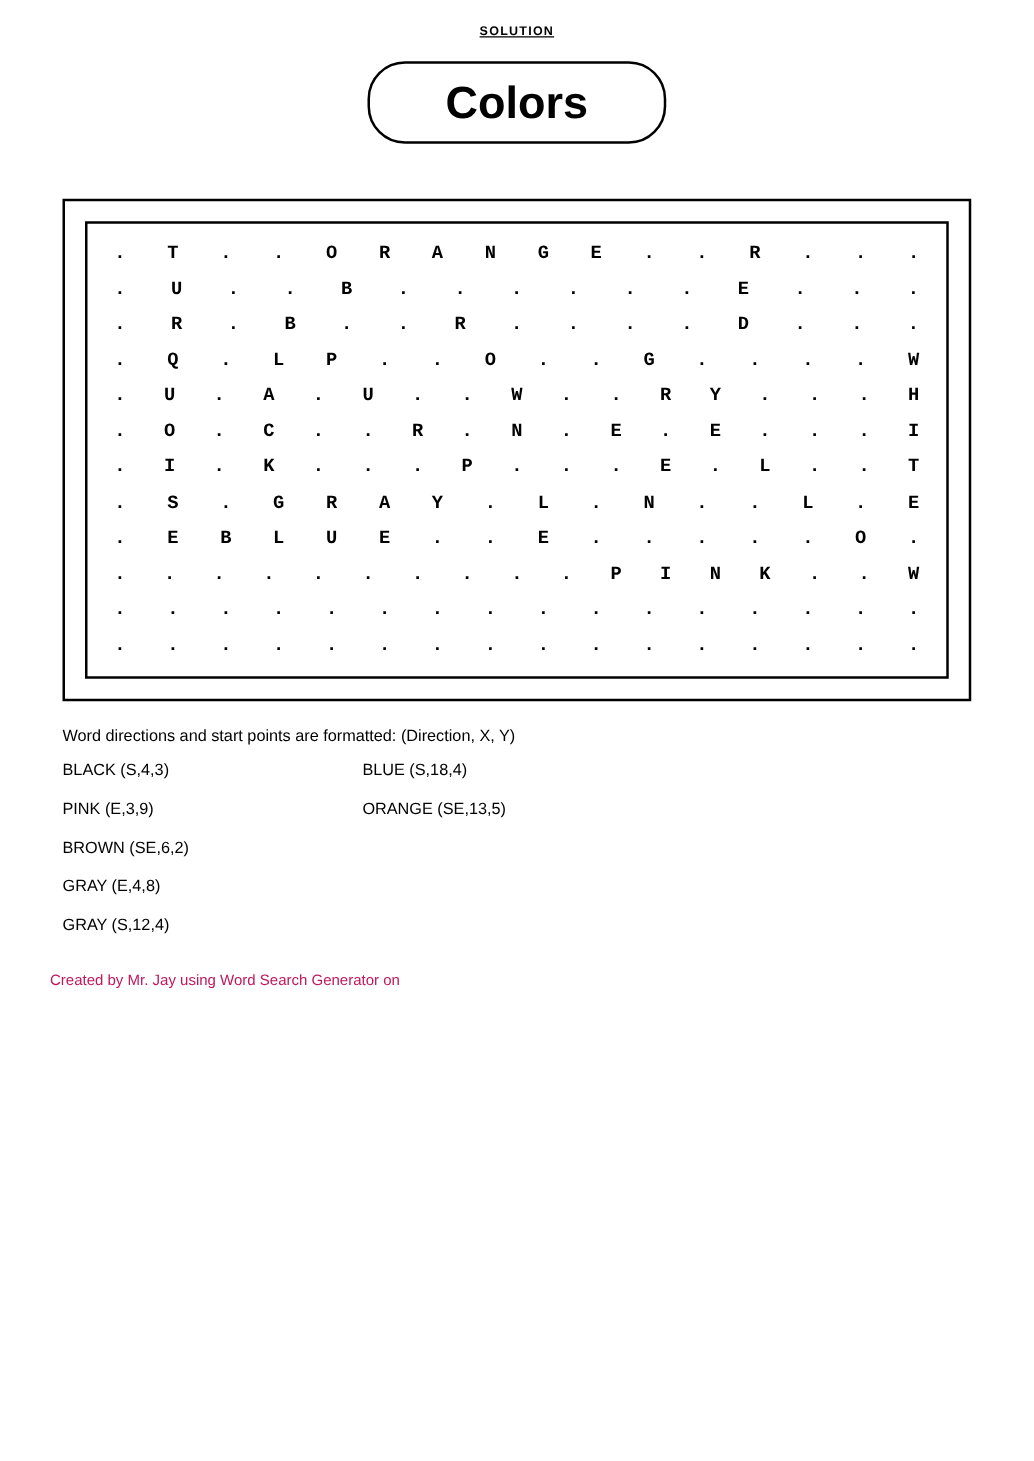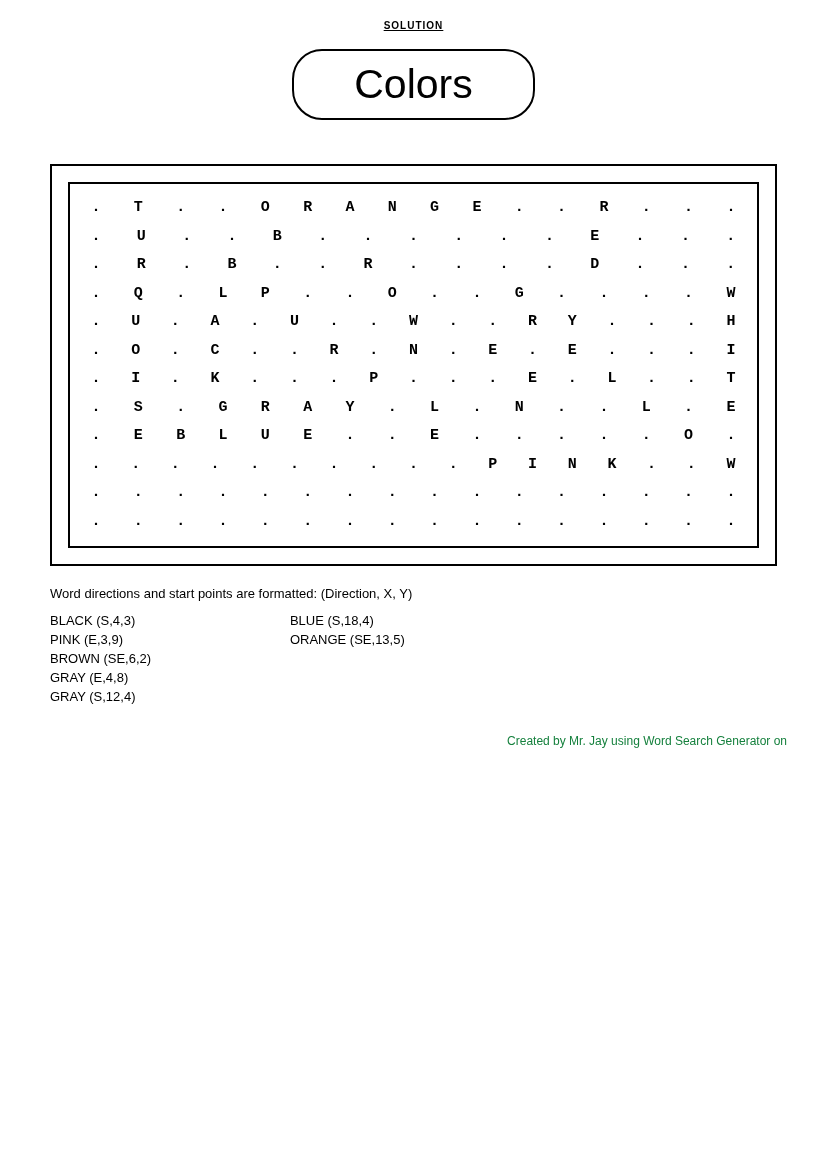--- a/index.html
+++ b/index.html
@@ -21,22 +21,22 @@
       letter-spacing: 1px;
     }
     .title-box {
       border: 2px solid #000;
       border-radius: 30px;
       display: inline-block;
       padding: 10px 60px;
       margin: 0 auto 24px auto;
     }
     .title-box h1 {
-      font-size: 41px;
-      font-weight: normal;
+      font-size: 36px;
+      font-weight: bold;
       font-family: Arial, sans-serif;
     }
     .title-container {
       text-align: center;
       margin-bottom: 20px;
     }
     .outer-border {
       border: 2px solid #000;
       padding: 16px;
       margin: 0 10px 20px 10px;
@@ -70,32 +70,32 @@
     }
     .word-list {
       display: flex;
       flex-wrap: wrap;
       gap: 0;
     }
     .word-column {
       width: 33%;
       display: flex;
       flex-direction: column;
-      gap: 4px;
+      gap: 16px;
     }
     .word-item {
       font-size: 13px;
       font-family: Arial, sans-serif;
     }
     .footer {
-      text-align: right;
+      text-align: left;
       font-size: 12px;
       font-family: Arial, sans-serif;
       margin-top: 30px;
-      color: #15803d;
+      color: #be185d;
     }
   </style>
 </head>
 <body>
 
 <div class="page-header">SOLUTION</div>
 
 <div class="title-container">
   <div class="title-box">
     <h1>Colors</h1>

